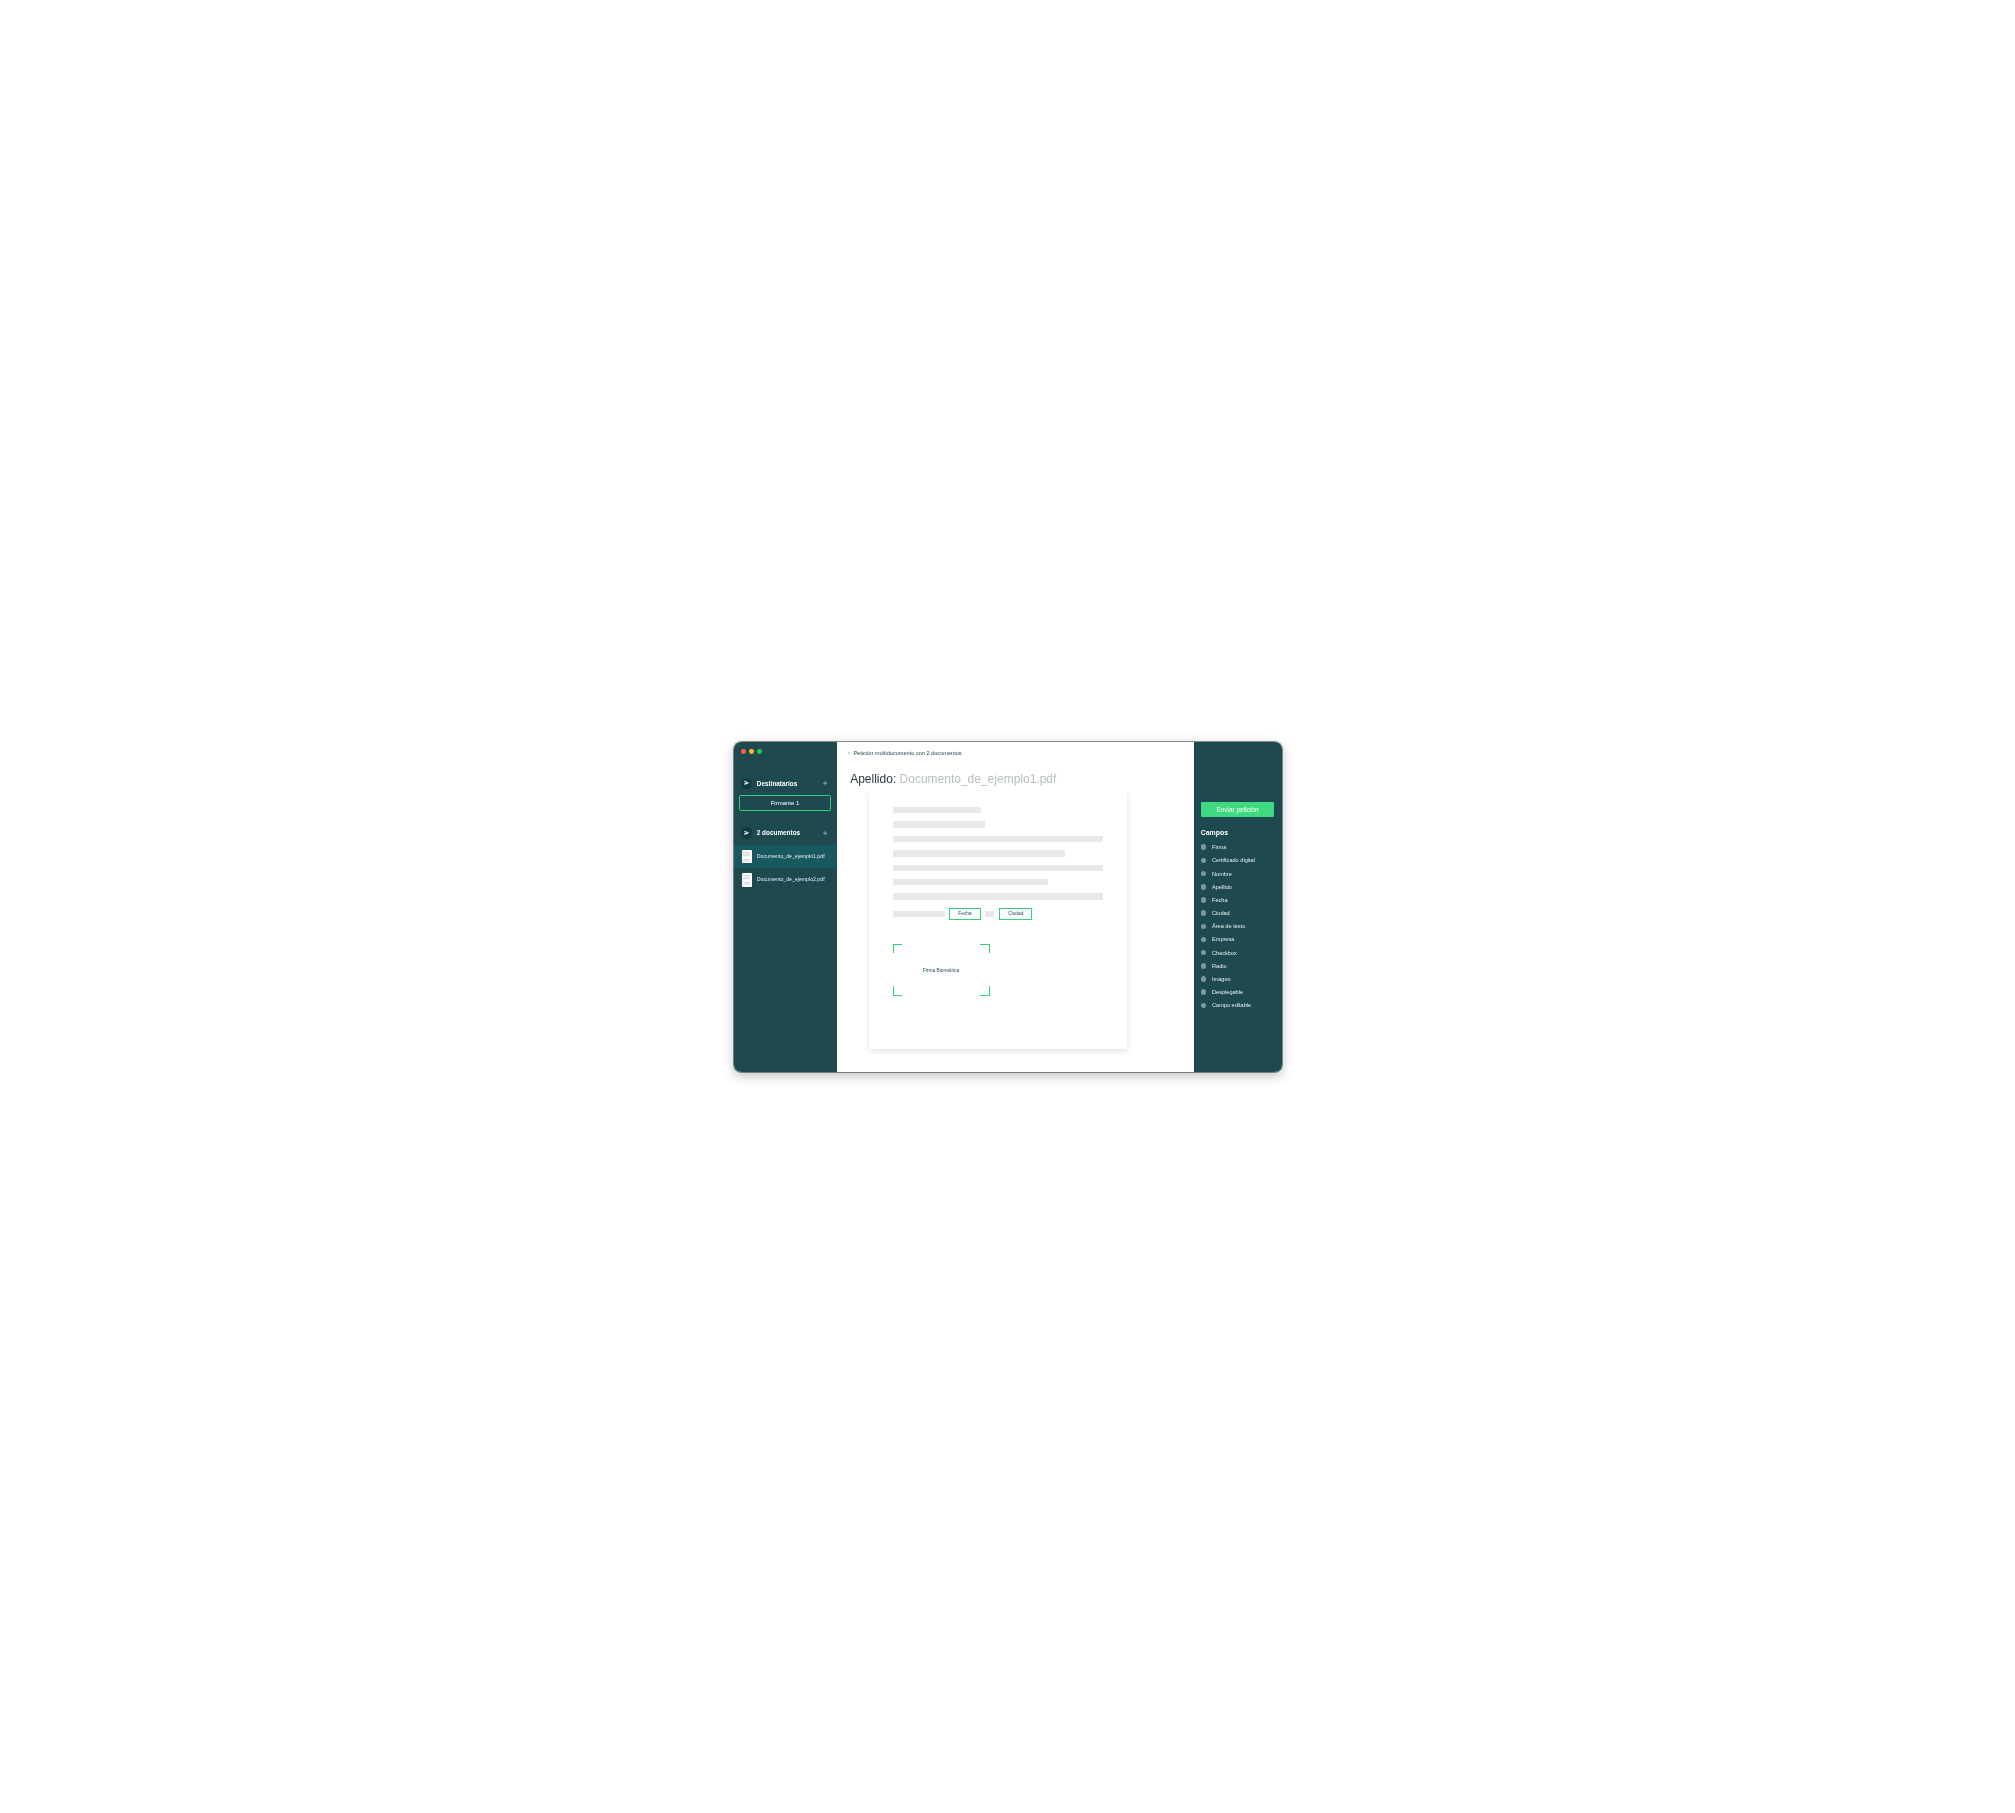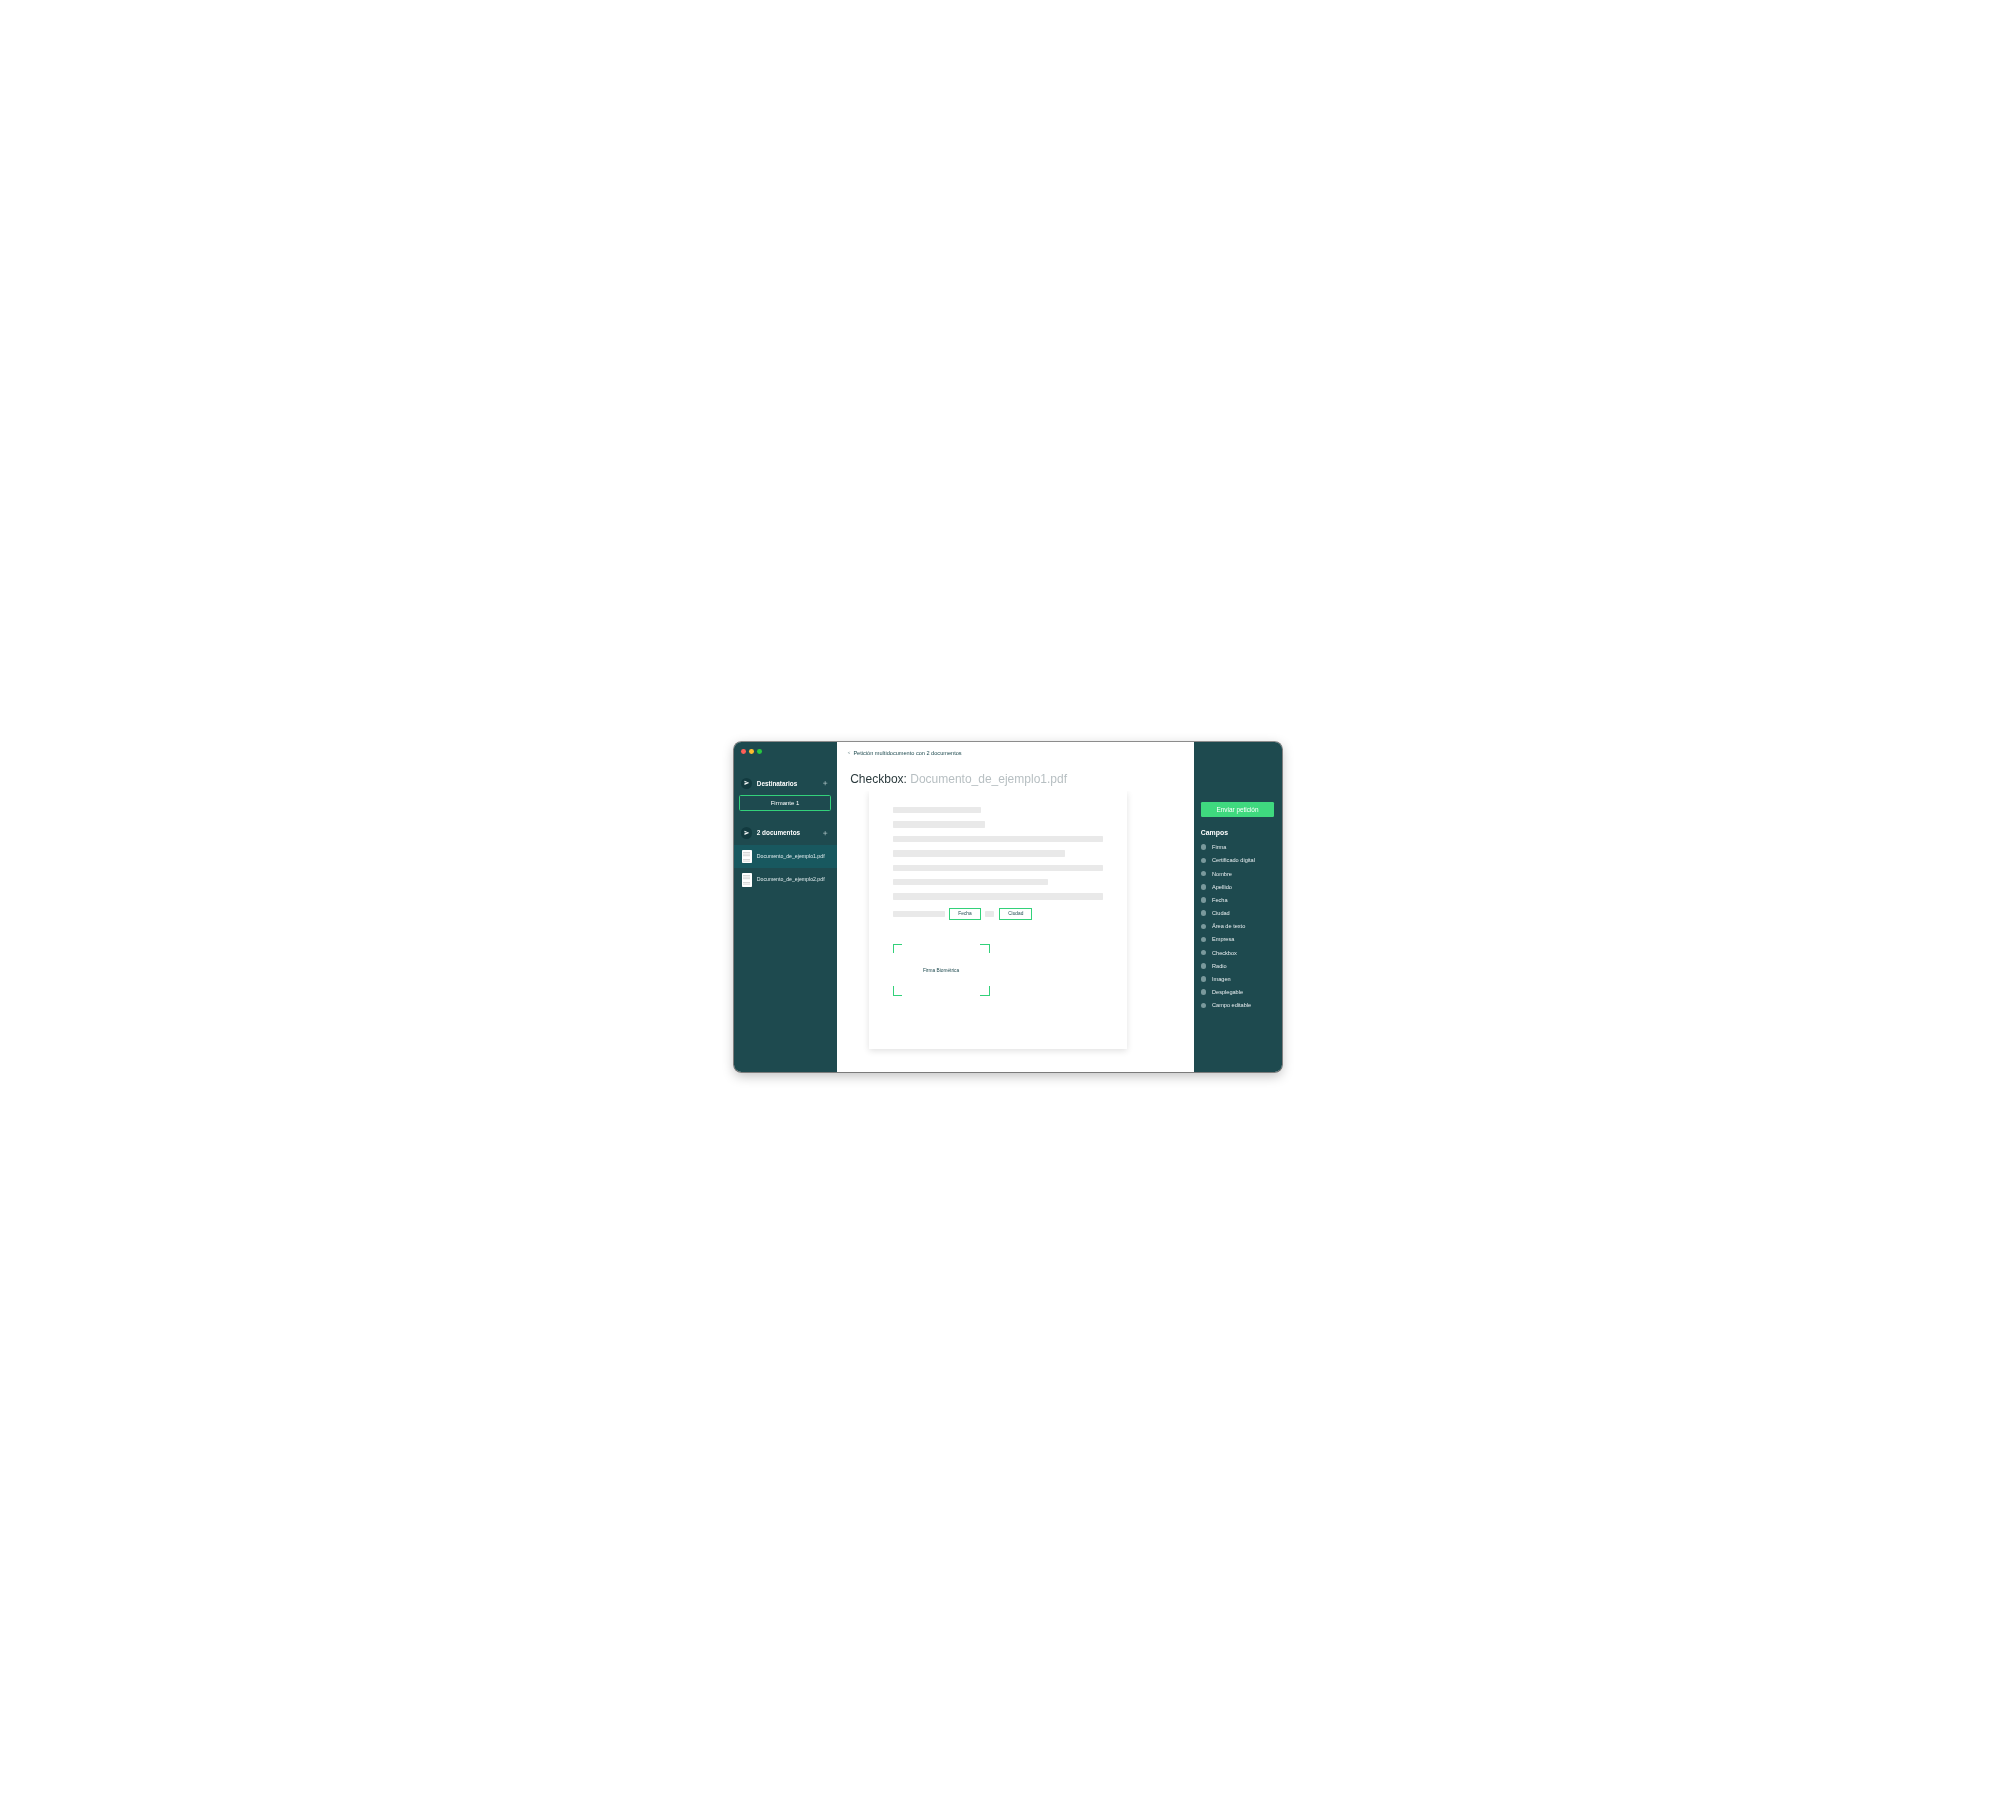--- a/index.html
+++ b/index.html
@@ -321,21 +321,21 @@
     <div class="breadcrumb">
       <span>
         <svg width="4" height="5.6" viewBox="0 0 24 24" fill="none" stroke="#1e4a4f" stroke-width="3">
             <polyline points="15 18 9 12 15 6"></polyline>
           </svg>
       </span>
       <span>Petición multidocumento con 2 documentos</span>
     </div>
 
     <div class="doc-title-row">
-      <span class="doc-title-label">Checkbox: </span><span class="doc-title-name">Documento_de_ejemplo1.pdf</span>
+      <span class="doc-title-label">Apellido: </span><span class="doc-title-name">Documento_de_ejemplo1.pdf</span>
     </div>
 
     <div class="doc-canvas-wrap">
       <div class="doc-page">
         <div class="ph w1"></div>
         <div class="ph w2"></div>
         <div class="ph w3"></div>
         <div class="ph w4"></div>
         <div class="ph w5"></div>
         <div class="ph w6"></div>

